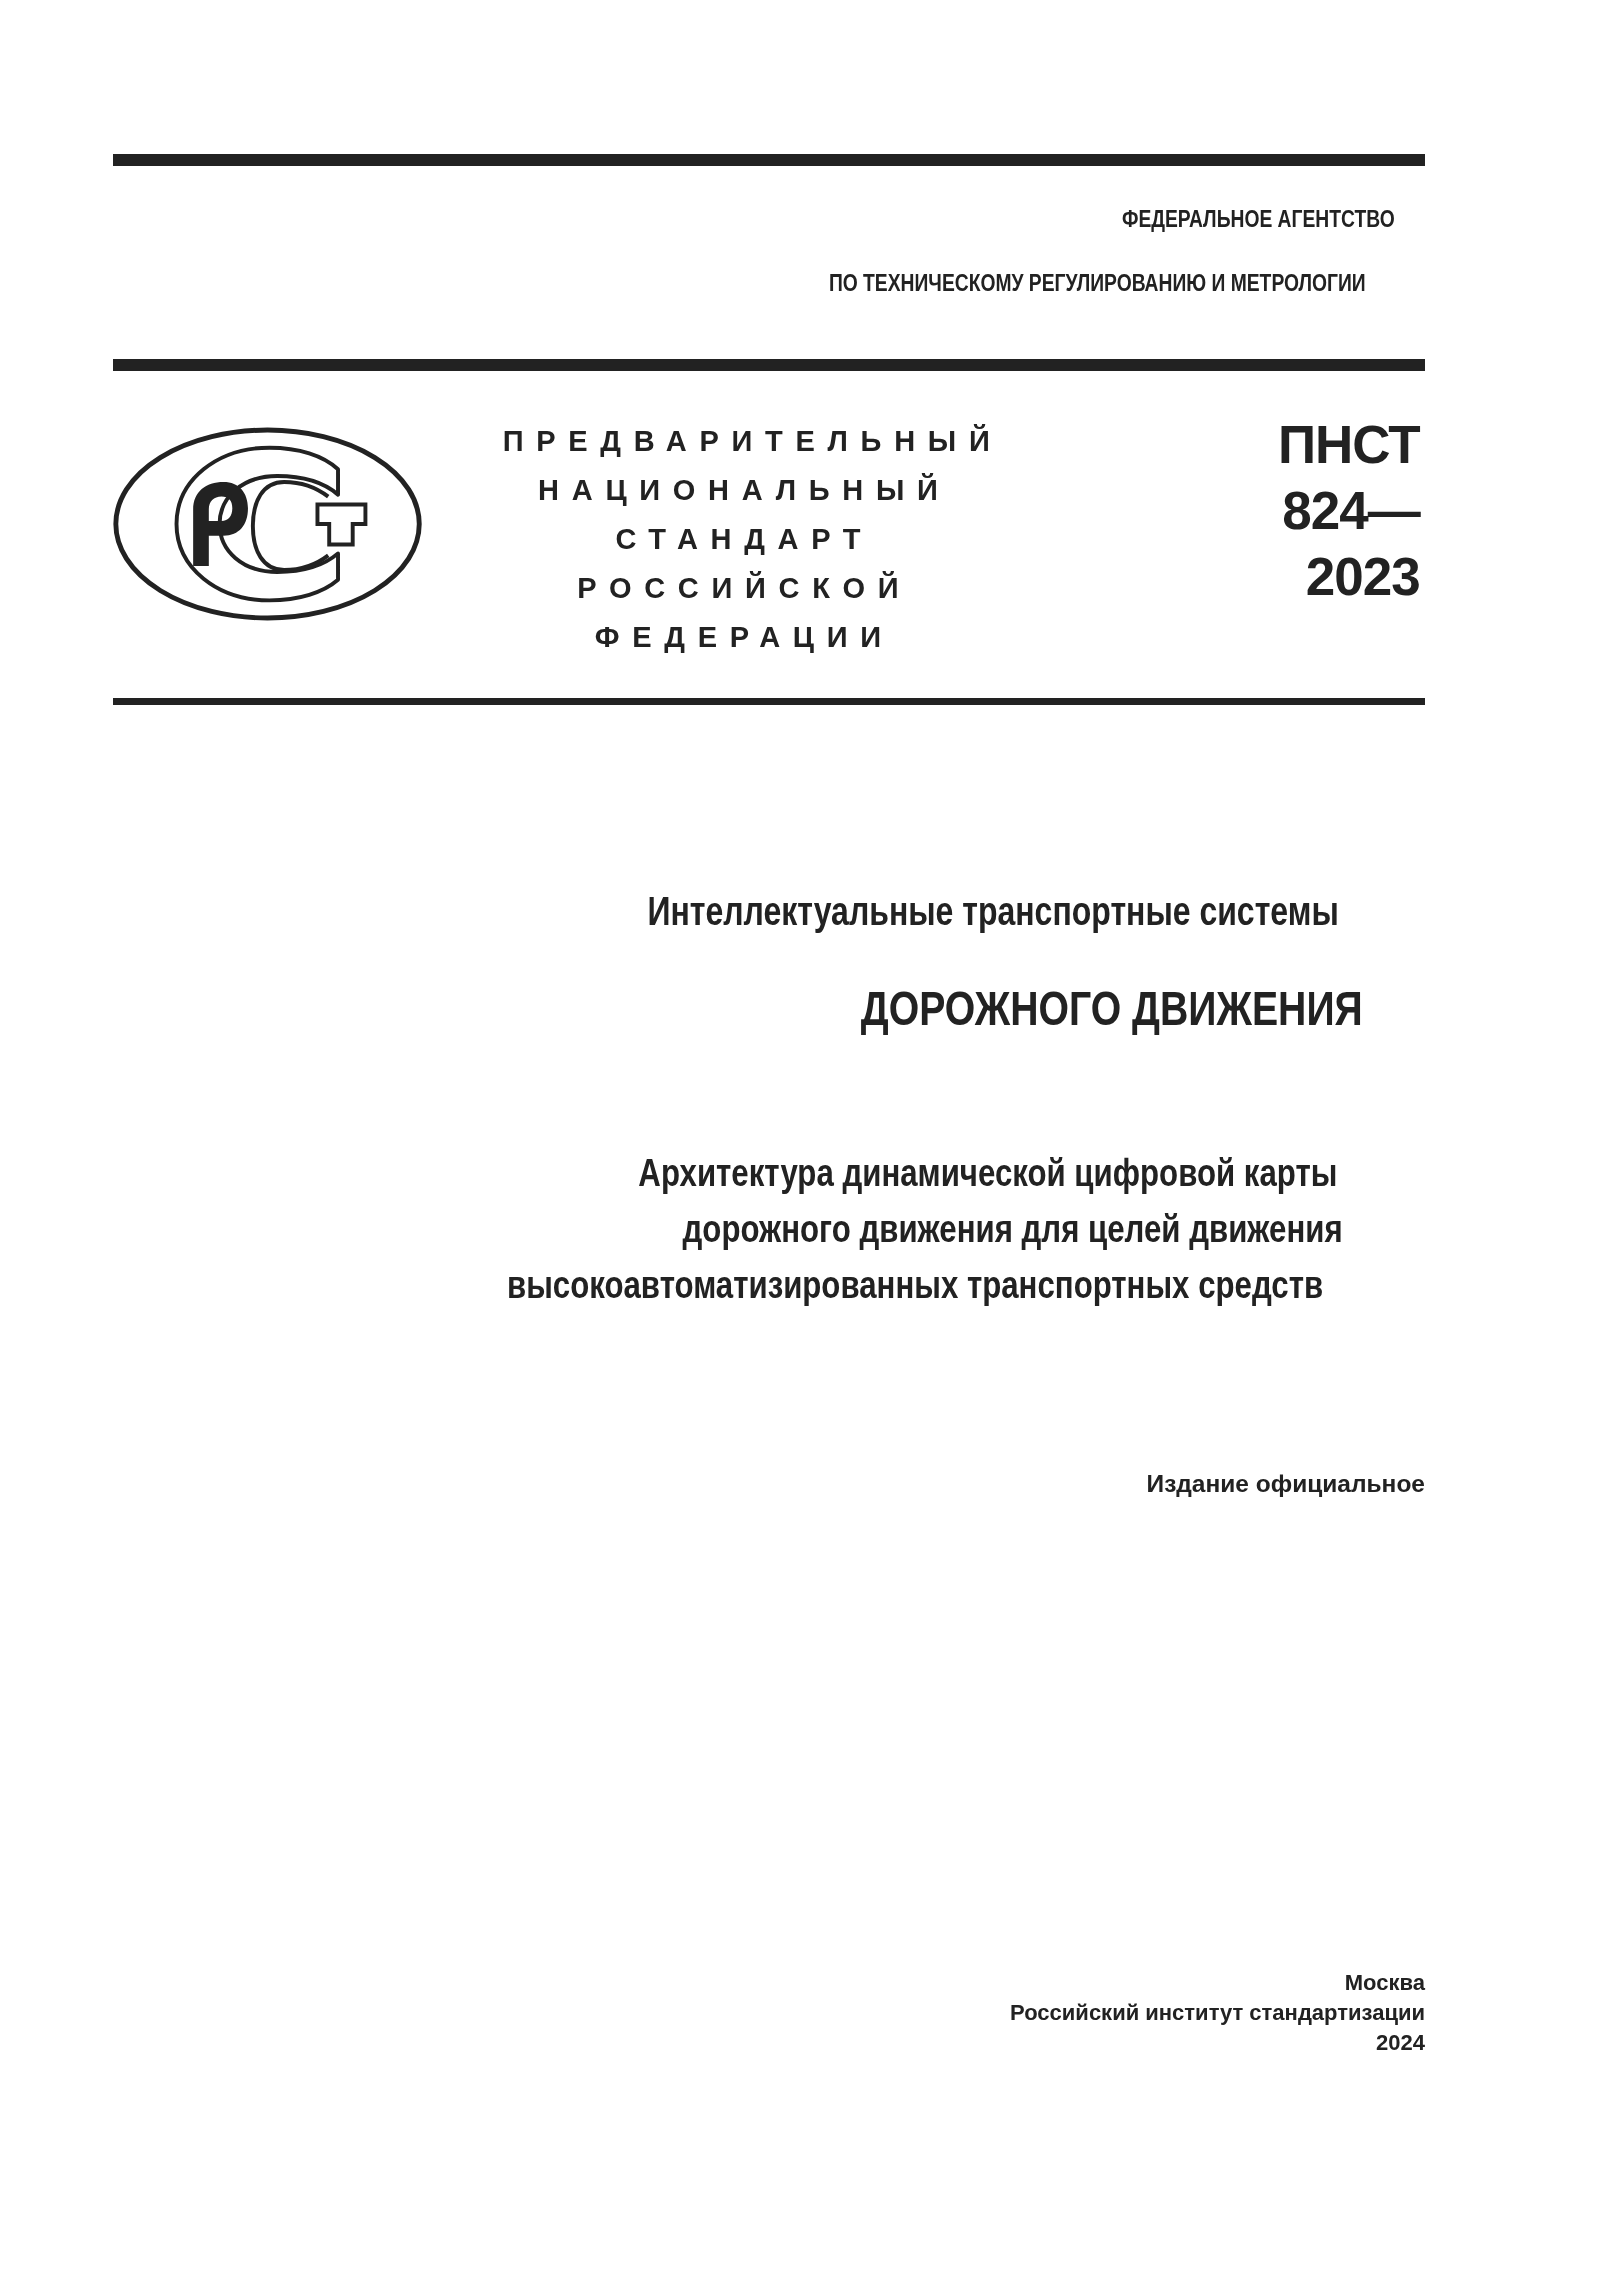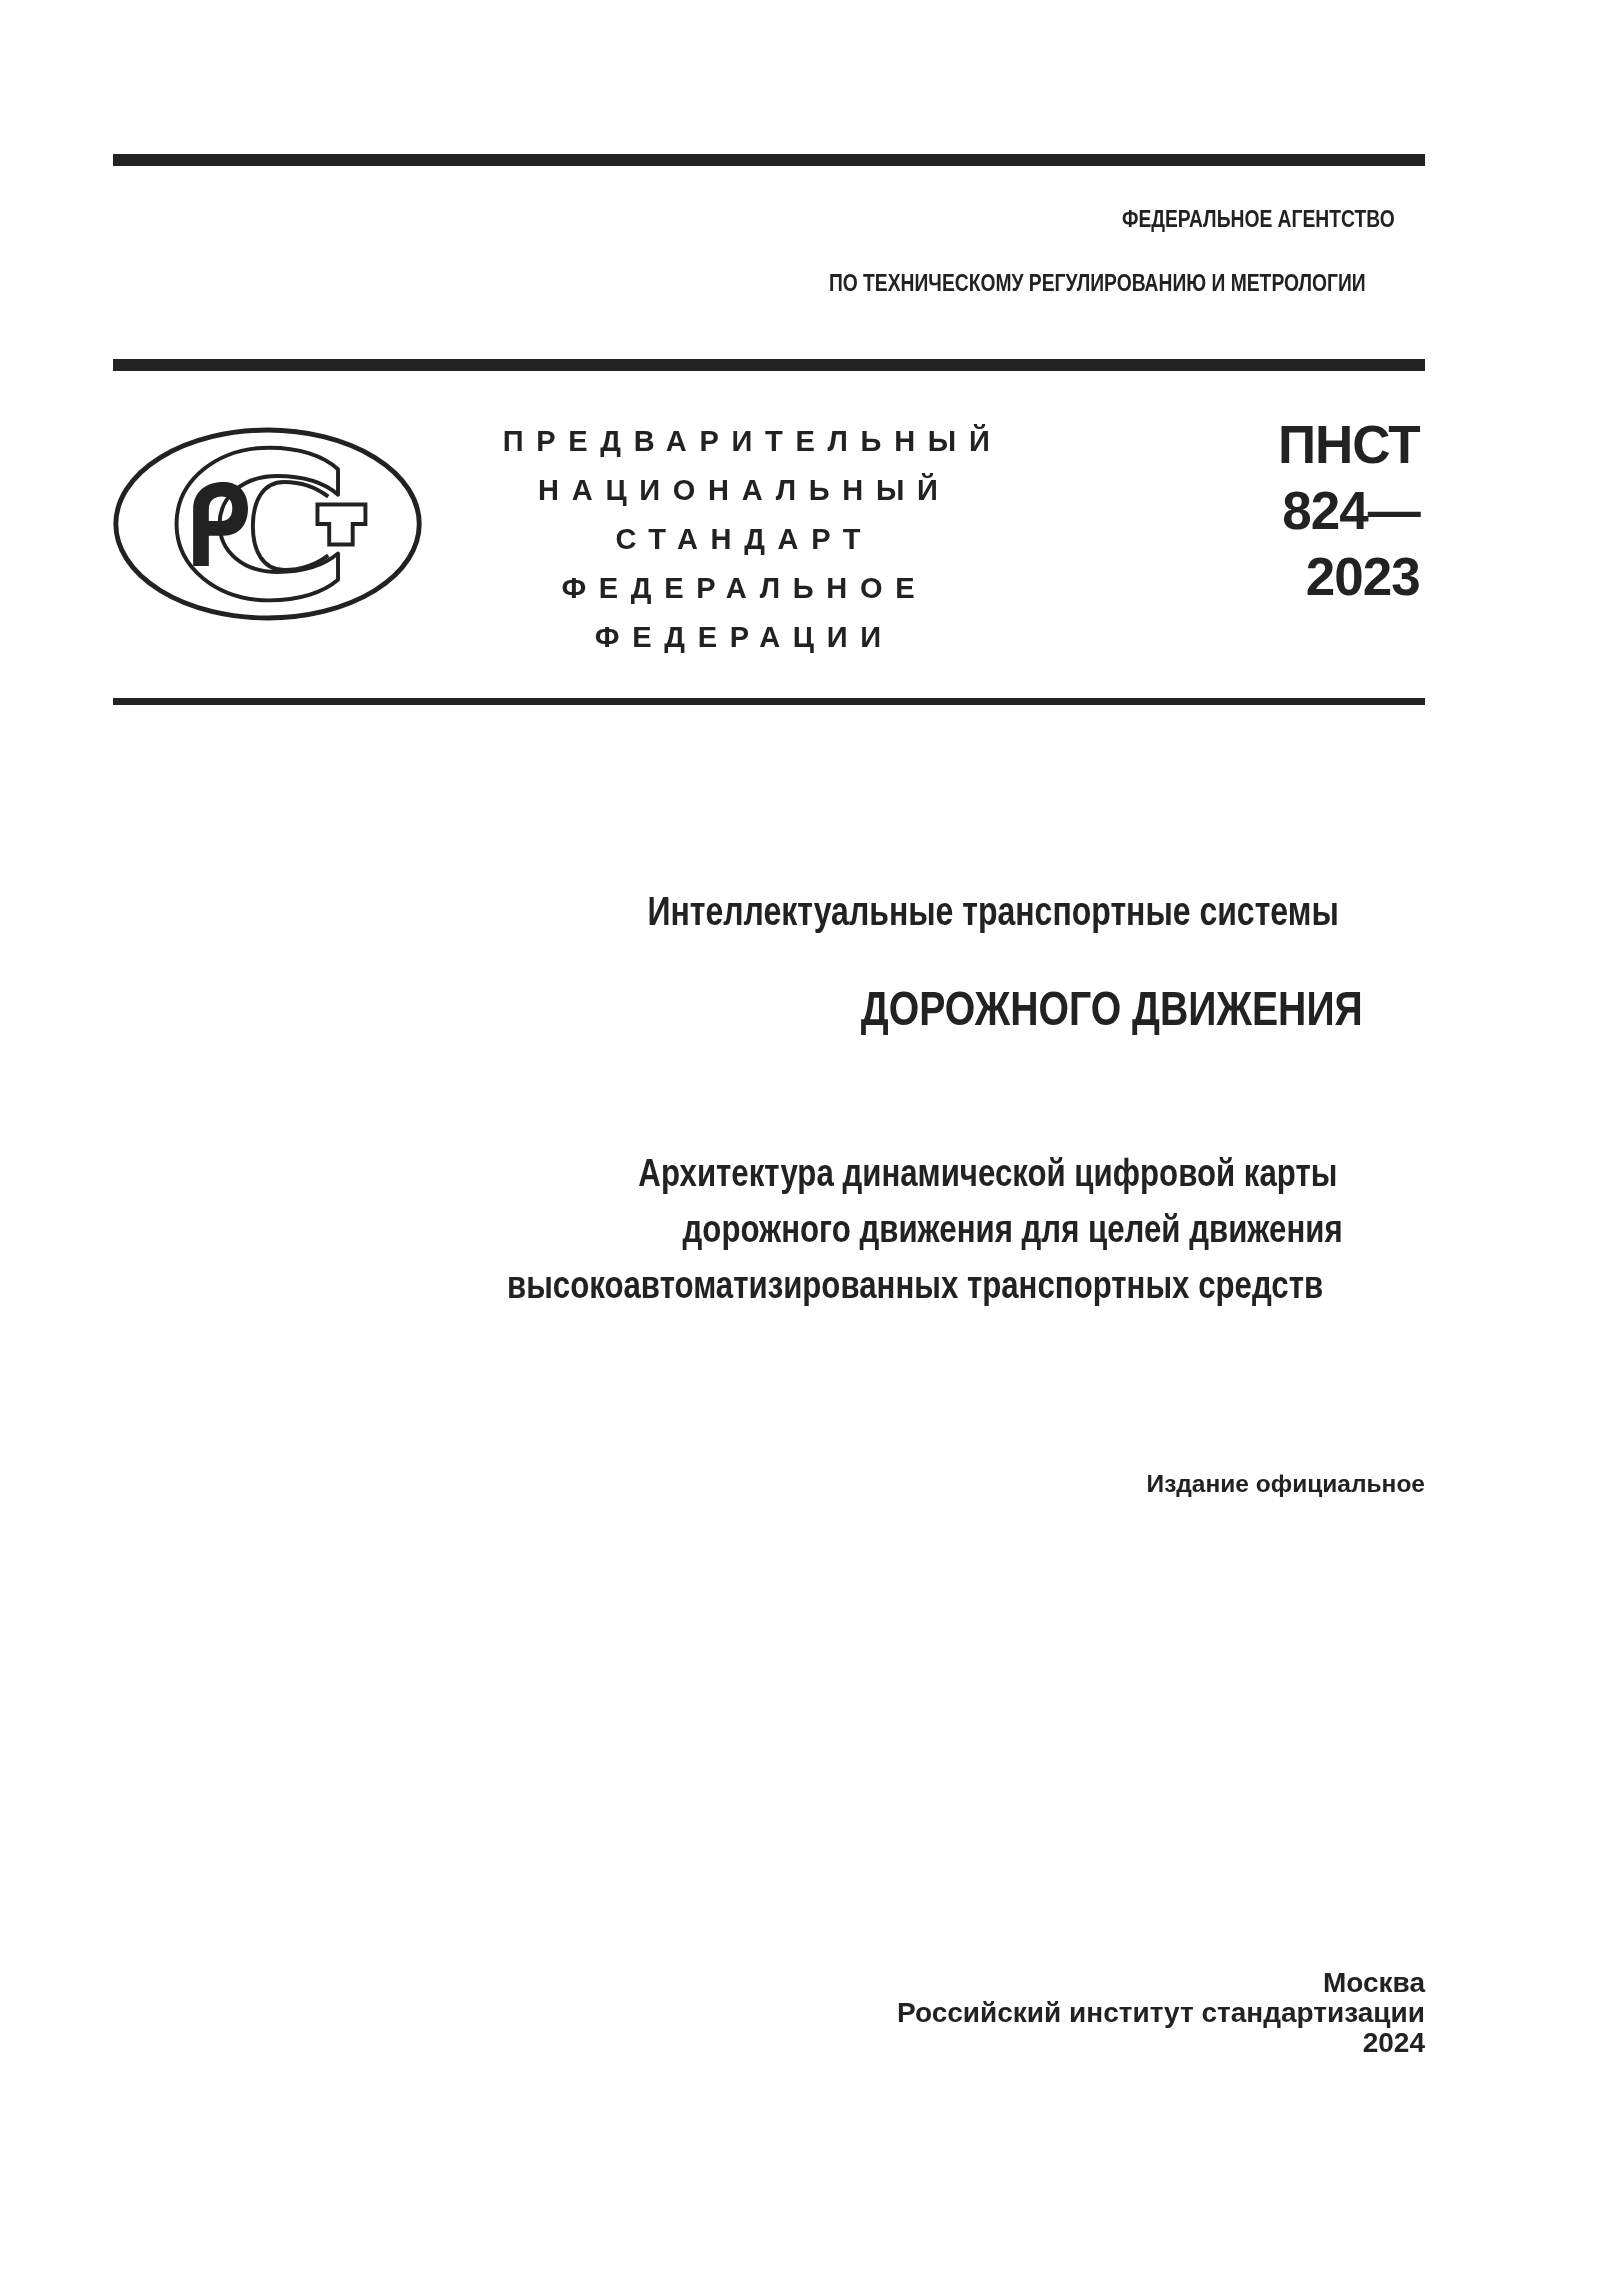--- a/index.html
+++ b/index.html
@@ -17,21 +17,21 @@
     .standard-type div { white-space: nowrap; padding-left: 12.7px; }
     .doc-number { position: absolute; left: 1278px; font-size: 53px; font-weight: bold;
                   line-height: 66px; letter-spacing: -1px; }
     .subtitle { font-size: 40px; line-height: 40px; }
     .subtitle .cond { transform: scaleX(0.80); }
     .title { font-size: 49px; line-height: 65px; }
     .title .cond { transform: scaleX(0.80); }
     .part-title { font-size: 39px; line-height: 56px; }
     .part-title .cond { transform: scaleX(0.80); }
     .edition { font-size: 24.5px; line-height: 24.5px; }
-    .imprint { font-size: 28px; line-height: 30px; }
+    .imprint { font-size: 22px; line-height: 30px; }
     .logo { position: absolute; left: 108px; top: 421px; width: 323px; height: 208px; }
   </style>
 </head>
 <body>
 
 <div class="bar" style="top:154px;height:11.8px;"></div>
 
 <div class="abs center bold agency" style="top:208px;">
   <span class="cond">ФЕДЕРАЛЬНОЕ АГЕНТСТВО</span>
 </div>
@@ -51,21 +51,21 @@
 
   <path d="M197 578 L197 520 C197 502 210 492 228 492 C244 492 253 503 253 519 C253 536 244 547 228 547 L213 547 L213 578 Z M213 532 L226 532 C233 532 237 527 237 519 C237 511 233 507 226 507 C218 507 213 512 213 520 Z" fill="#222"></path>
 
   <path d="M324 515 L373 515 L373 535 L360 535 L360 556 L336 556 L336 535 L324 535 Z" fill="#fff" stroke="#222" stroke-width="4" stroke-linejoin="miter"></path>
 </svg>
 
 <div class="standard-type" style="top:417px;">
   <div>ПРЕДВАРИТЕЛЬНЫЙ</div>
   <div>НАЦИОНАЛЬНЫЙ</div>
   <div>СТАНДАРТ</div>
-  <div>ФЕДЕРАЛЬНОЕ</div>
+  <div>РОССИЙСКОЙ</div>
   <div>ФЕДЕРАЦИИ</div>
 </div>
 
 <div class="doc-number" style="top:412px;text-align:right;">
   <div>ПНСТ</div>
   <div>824—</div>
   <div>2023</div>
 </div>
 
 <div class="bar" style="top:698px;height:6.9px;"></div>

